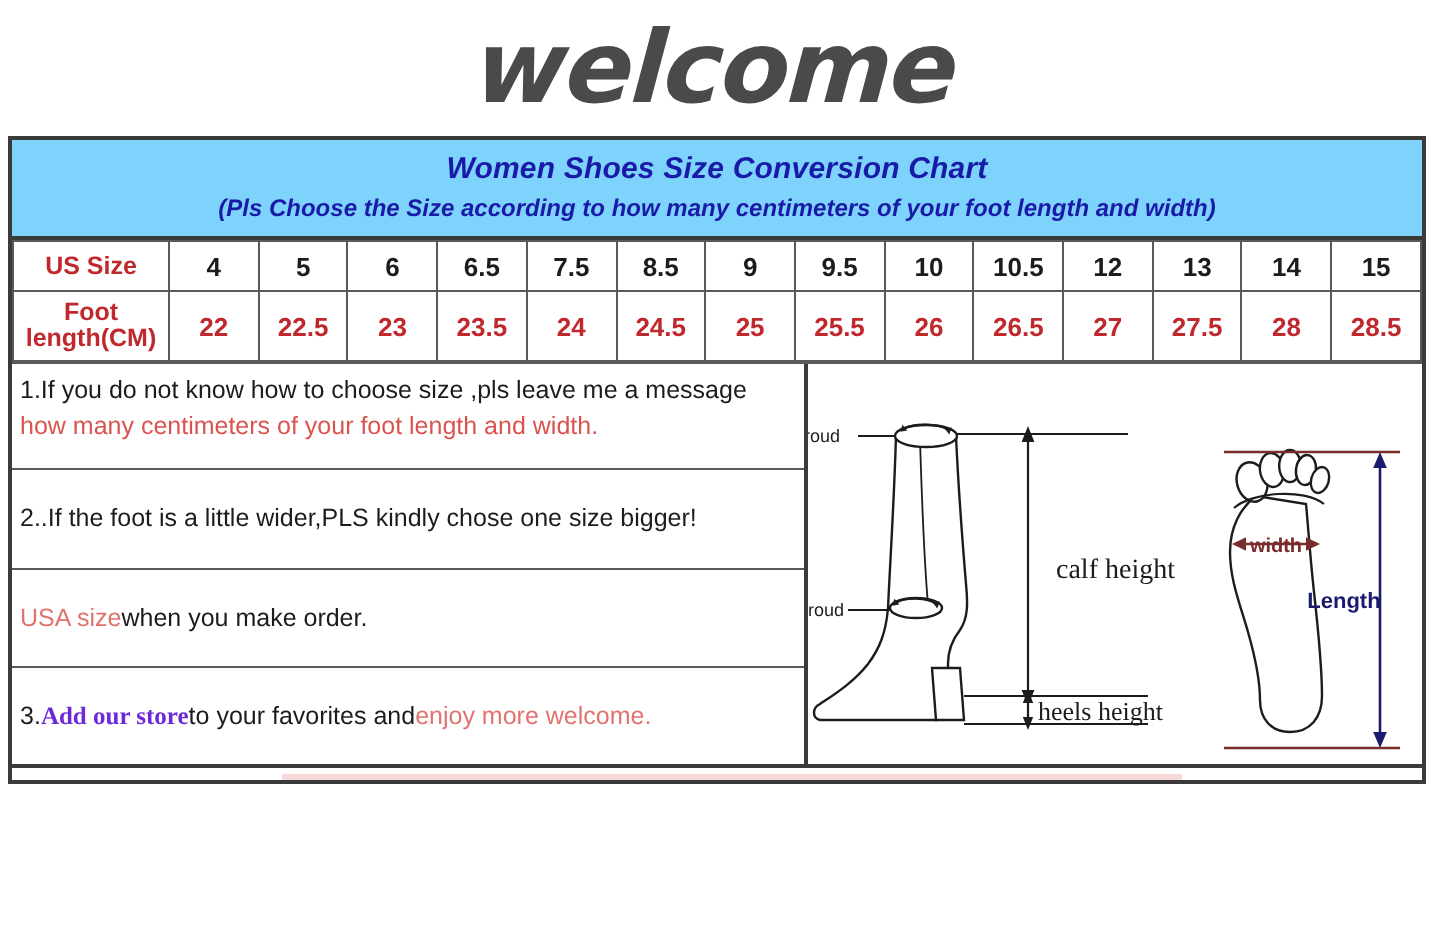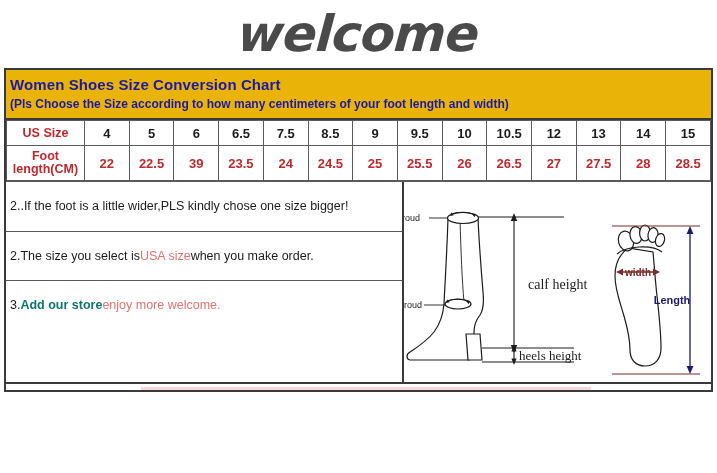--- a/index.html
+++ b/index.html
@@ -32,25 +32,26 @@
   .chart{
     margin:0 4px;
     border:2px solid #3a3a3a;
     border-bottom:none;
     background:#ffffff;
     box-sizing:border-box;
     width:709px;
   }
 
   .banner{
-    background:#eab308;
+    background:#7dd3fc;
     border-bottom:2px solid #3a3a3a;
-    text-align:left;
+    text-align:center;
     padding:5px 4px 6px;
     color:#1a1aa8;
+    font-style:italic;
   }
   .banner-title{
     font-size:15px;font-weight:700;color:#1a1aa8;
     letter-spacing:.1px;line-height:1.3;
   }
   .banner-sub{
     font-size:12px;font-weight:700;color:#1a1aa8;
     margin-top:2px;line-height:1.3;
   }
 
@@ -100,21 +101,21 @@
     color:#1c1c1c;
     line-height:1.42;
     box-sizing:border-box;
   }
   .note:last-child{border-bottom:none;}
   .n1{height:53px;}
   .n2{height:50px;display:flex;align-items:center;}
   .n3{height:49px;display:flex;align-items:center;}
   .n4{height:48px;display:flex;align-items:center;}
   .red{color:#d9534f;}
-  .red-b{color:#0f766e;font-weight:700;}
+  .red-b{color:#6d28d9;font-weight:700;font-family:Liberation Serif, serif;}
   .pink{color:#e0736e;}
 
   .diagram{
     flex:1;
     position:relative;
     background:#ffffff;
     overflow:hidden;
   }
   .diagram svg{display:block;}
 
@@ -169,50 +170,54 @@
             <td>10.5</td>
             <td>12</td>
             <td>13</td>
             <td>14</td>
             <td>15</td>
           </tr>
         <tr class="row-foot" id="row-foot">
           <td class="lbl">Foot length(CM)</td>
         <td>22</td>
             <td>22.5</td>
-            <td>39</td>
+            <td>23</td>
             <td>23.5</td>
             <td>24</td>
             <td>24.5</td>
             <td>25</td>
             <td>25.5</td>
             <td>26</td>
             <td>26.5</td>
             <td>27</td>
             <td>27.5</td>
             <td>28</td>
             <td>28.5</td>
           </tr>
       </tbody>
     </table>
 
     <div class="bottom">
 
       <div class="notes">
+        <div class="note n1">
+          <div>1.If you do not know how to choose size ,pls leave me a message</div>
+          <div class="red">how many centimeters of your foot length and width.</div>
+        </div>
         <div class="note n2">
           <span>2..If the foot is a little wider,PLS kindly chose one size bigger!</span>
         </div>
         <div class="note n3">
-          <span>2.The size you select is </span>
             <span class="pink">USA size</span>
             <span> when you make order.</span>
         </div>
         <div class="note n4">
           <span>3.</span>
             <span class="red-b">Add our store</span>
+            <span> to your favorites and </span>
             <span class="pink">enjoy more welcome.</span>
         </div>
       </div>
 
       <div class="diagram">
         <svg width="309" height="200" viewBox="0 0 309 200">
 
           <g fill="none" stroke="#1c1c1c" stroke-width="1.2">
 
             <path d="M44,36 C43,70 41,100 40,122 C39,134 36,142 30,150 C22,160 12,166 6,170

